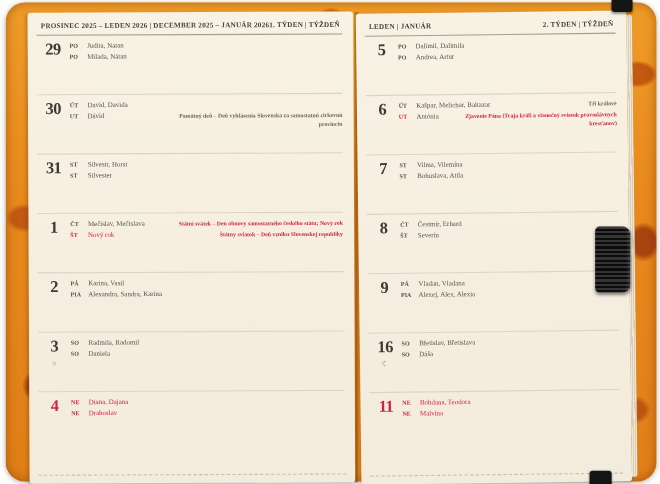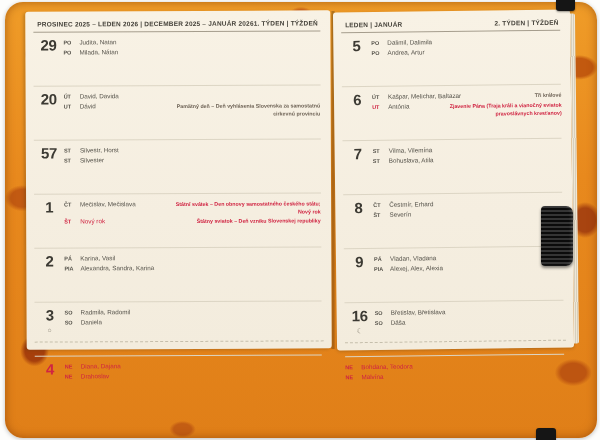--- a/index.html
+++ b/index.html
@@ -30,21 +30,21 @@
   .elastic-top{left:556px;top:0;width:19px;height:11px;border-radius:0 0 3px 3px;}
   .elastic-bottom{left:536px;top:428px;width:20px;height:12px;border-radius:3px 3px 0 0;}
   
   .pen-loop{
     position:absolute;left:541px;top:206px;width:32px;height:60px;
     border-radius:4px 7px 7px 4px;
     background:repeating-linear-gradient(0deg,#0b0b0b 0 2px,#343434 2px 4px);
     box-shadow:0 2px 3px rgba(0,0,0,.45), inset -2px 0 3px rgba(255,255,255,.12);
   }
   
-  .pages{position:absolute;left:26px;top:11px;width:546px;height:338px;display:flex;}
+  .pages{position:absolute;left:26px;top:11px;width:546px;height:428px;display:flex;font-family:Liberation Serif, serif;}
   .gutter{width:4px;background:linear-gradient(90deg,rgba(0,0,0,.10),rgba(0,0,0,.28) 50%,rgba(0,0,0,.10));}
   .page{
     position:relative;flex:1;background:linear-gradient(180deg,#f8f2e5 0%,#f5eee0 60%,#f3ecdd 100%);
     border-radius:3px;box-sizing:border-box;padding:6px 10px 0 8px;
     box-shadow:0 1px 3px rgba(90,60,20,.35);
   }
   .page-left{transform:rotate(-0.25deg);box-shadow:-2px 1px 3px rgba(90,60,20,.3); }
   .page-right{transform:rotate(-0.7deg);}
   .page-right::after{ 
     content:"";position:absolute;top:4px;right:-5px;bottom:4px;width:5px;
@@ -104,38 +104,38 @@
               <span class="names">Judita, Natan</span>
             </div>
             <div class="line">
               <span class="abbr">PO</span>
               <span class="names">Milada, Nátan</span>
             </div>
           </div>
   </div>
         <div class="day-row">
     <div class="numcol">
-      <span class="num">20</span>
+      <span class="num">30</span>
       
     </div>
     <div class="lines">
             <div class="line">
               <span class="abbr">ÚT</span>
               <span class="names">David, Davida</span>
             </div>
             <div class="line">
               <span class="abbr">UT</span>
               <span class="names">Dávid</span>
               <span class="note darknote">Pamätný deň – Deň vyhlásenia Slovenska za samostatnú cirkevnú provinciu</span>
             </div>
           </div>
   </div>
         <div class="day-row">
     <div class="numcol">
-      <span class="num">57</span>
+      <span class="num">31</span>
       
     </div>
     <div class="lines">
             <div class="line">
               <span class="abbr">ST</span>
               <span class="names">Silvestr, Horst</span>
             </div>
             <div class="line">
               <span class="abbr">ST</span>
               <span class="names">Silvester</span>
@@ -310,20 +310,24 @@
               <span class="abbr">SO</span>
               <span class="names">Břetislav, Břetislava</span>
             </div>
             <div class="line">
               <span class="abbr">SO</span>
               <span class="names">Dáša</span>
             </div>
           </div>
   </div>
         <div class="day-row red-day">
+    <div class="numcol">
+      <span class="num">11</span>
+      
+    </div>
     <div class="lines">
             <div class="line">
               <span class="abbr">NE</span>
               <span class="names">Bohdana, Teodora</span>
             </div>
             <div class="line">
               <span class="abbr">NE</span>
               <span class="names">Malvína</span>
             </div>
           </div>

